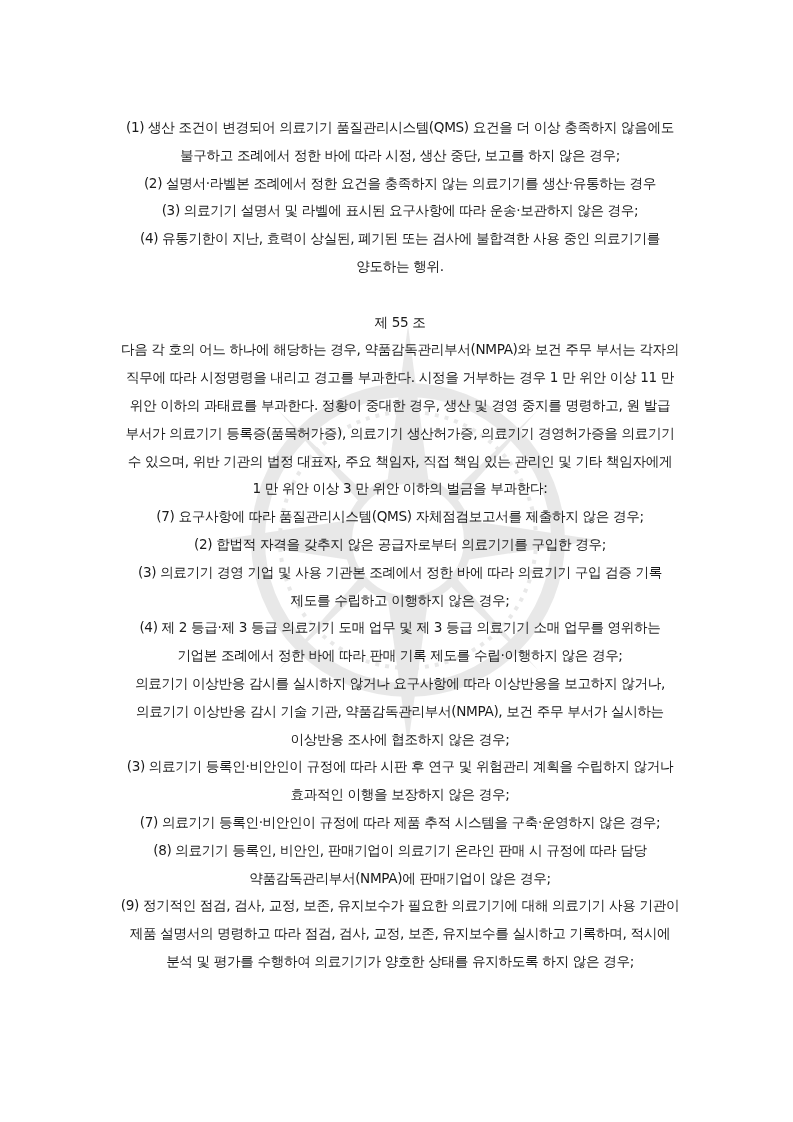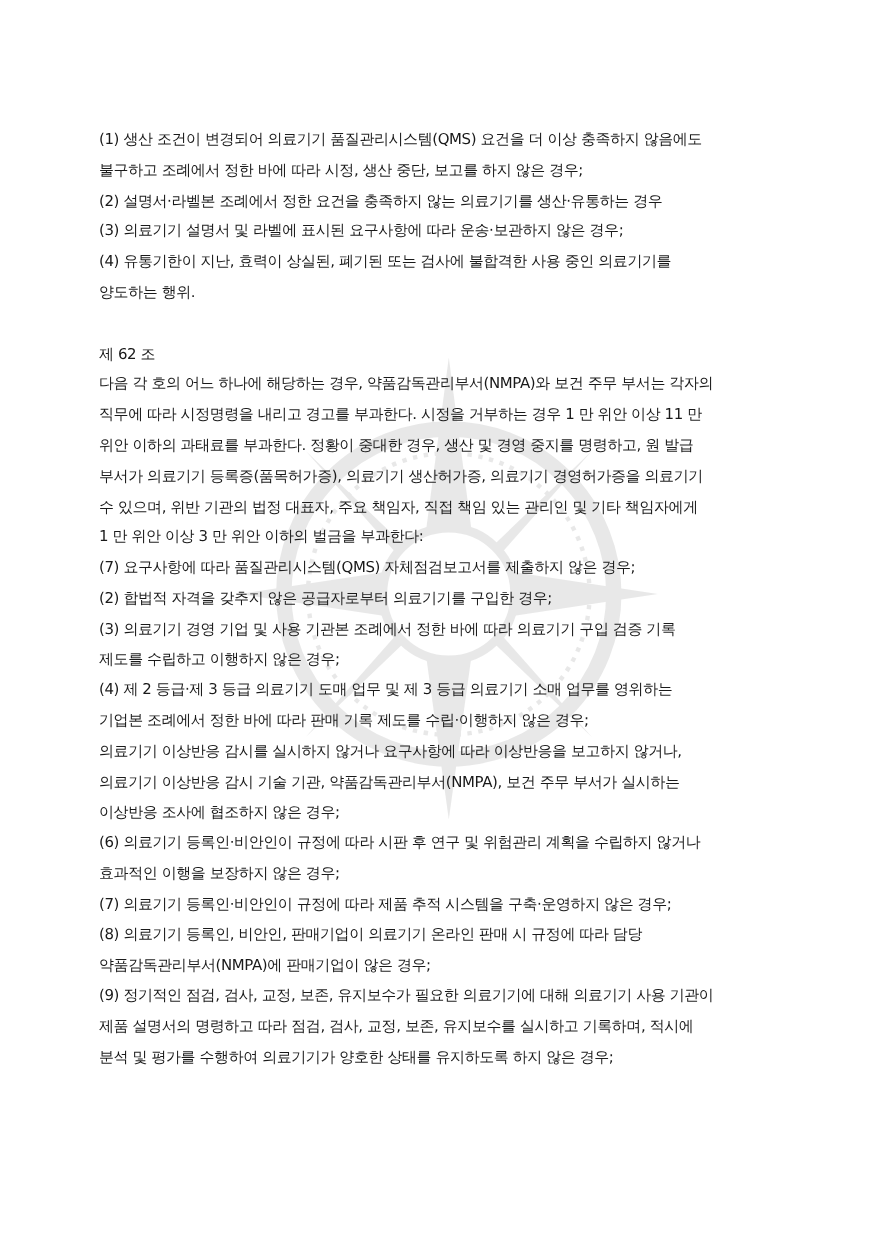--- a/index.html
+++ b/index.html
@@ -1,20 +1,20 @@
 <!DOCTYPE html>
 <html><head>
 <meta charset="utf-8">
 <style>
   html, body { margin: 0; padding: 0; background: #ffffff; }
   body { width: 793px; height: 1122px; position: relative; overflow: hidden;
          font-family: "DejaVu Sans", "Liberation Sans", sans-serif; color: #1a1a1a; }
   .watermark { position: absolute; left: 218px; top: 325px; width: 380px; height: 420px; opacity: 0.13; pointer-events: none; }
   .page { position: absolute; left: 90px; top: 114px; width: 620px; font-size: 13.6px; line-height: 27.8px; letter-spacing: -0.35px; white-space: nowrap; }
-  .line { height: 27.8px; }
+  .line { height: 27.8px; text-align: center; }
   .gap { height: 27.8px; }
 </style>
 </head>
 <body>
 
 <svg class="watermark" viewBox="0 0 380 420">
   <g fill="none" stroke="#555" stroke-width="14">
     <circle cx="190" cy="215" r="150"></circle>
   </g>
   <g fill="none" stroke="#555" stroke-width="4" stroke-dasharray="4 6">
@@ -36,38 +36,38 @@
 <div class="page">
   <div>
     <div class="line">(1) 생산 조건이 변경되어 의료기기 품질관리시스템(QMS) 요건을 더 이상 충족하지 않음에도</div>
     <div class="line">불구하고 조례에서 정한 바에 따라 시정, 생산 중단, 보고를 하지 않은 경우;</div>
     <div class="line">(2) 설명서·라벨본 조례에서 정한 요건을 충족하지 않는 의료기기를 생산·유통하는 경우</div>
     <div class="line">(3) 의료기기 설명서 및 라벨에 표시된 요구사항에 따라 운송·보관하지 않은 경우;</div>
     <div class="line">(4) 유통기한이 지난, 효력이 상실된, 폐기된 또는 검사에 불합격한 사용 중인 의료기기를</div>
     <div class="line">양도하는 행위.</div>
   </div>
   <div class="gap"></div>
-  <div class="line">제 62 조</div>
+  <div class="line">제 55 조</div>
   <div>
     <div class="line">다음 각 호의 어느 하나에 해당하는 경우, 약품감독관리부서(NMPA)와 보건 주무 부서는 각자의</div>
     <div class="line">직무에 따라 시정명령을 내리고 경고를 부과한다. 시정을 거부하는 경우 1 만 위안 이상 11 만</div>
     <div class="line">위안 이하의 과태료를 부과한다. 정황이 중대한 경우, 생산 및 경영 중지를 명령하고, 원 발급</div>
     <div class="line">부서가 의료기기 등록증(품목허가증), 의료기기 생산허가증, 의료기기 경영허가증을 의료기기</div>
     <div class="line">수 있으며, 위반 기관의 법정 대표자, 주요 책임자, 직접 책임 있는 관리인 및 기타 책임자에게</div>
     <div class="line">1 만 위안 이상 3 만 위안 이하의 벌금을 부과한다:</div>
     <div class="line">(7) 요구사항에 따라 품질관리시스템(QMS) 자체점검보고서를 제출하지 않은 경우;</div>
     <div class="line">(2) 합법적 자격을 갖추지 않은 공급자로부터 의료기기를 구입한 경우;</div>
     <div class="line">(3) 의료기기 경영 기업 및 사용 기관본 조례에서 정한 바에 따라 의료기기 구입 검증 기록</div>
     <div class="line">제도를 수립하고 이행하지 않은 경우;</div>
     <div class="line">(4) 제 2 등급·제 3 등급 의료기기 도매 업무 및 제 3 등급 의료기기 소매 업무를 영위하는</div>
     <div class="line">기업본 조례에서 정한 바에 따라 판매 기록 제도를 수립·이행하지 않은 경우;</div>
     <div class="line">의료기기 이상반응 감시를 실시하지 않거나 요구사항에 따라 이상반응을 보고하지 않거나,</div>
     <div class="line">의료기기 이상반응 감시 기술 기관, 약품감독관리부서(NMPA), 보건 주무 부서가 실시하는</div>
     <div class="line">이상반응 조사에 협조하지 않은 경우;</div>
-    <div class="line">(6) 의료기기 등록인·비안인이 규정에 따라 시판 후 연구 및 위험관리 계획을 수립하지 않거나</div>
+    <div class="line">(3) 의료기기 등록인·비안인이 규정에 따라 시판 후 연구 및 위험관리 계획을 수립하지 않거나</div>
     <div class="line">효과적인 이행을 보장하지 않은 경우;</div>
     <div class="line">(7) 의료기기 등록인·비안인이 규정에 따라 제품 추적 시스템을 구축·운영하지 않은 경우;</div>
     <div class="line">(8) 의료기기 등록인, 비안인, 판매기업이 의료기기 온라인 판매 시 규정에 따라 담당</div>
     <div class="line">약품감독관리부서(NMPA)에 판매기업이 않은 경우;</div>
     <div class="line">(9) 정기적인 점검, 검사, 교정, 보존, 유지보수가 필요한 의료기기에 대해 의료기기 사용 기관이</div>
     <div class="line">제품 설명서의 명령하고 따라 점검, 검사, 교정, 보존, 유지보수를 실시하고 기록하며, 적시에</div>
     <div class="line">분석 및 평가를 수행하여 의료기기가 양호한 상태를 유지하도록 하지 않은 경우;</div>
   </div>
 </div>
 

